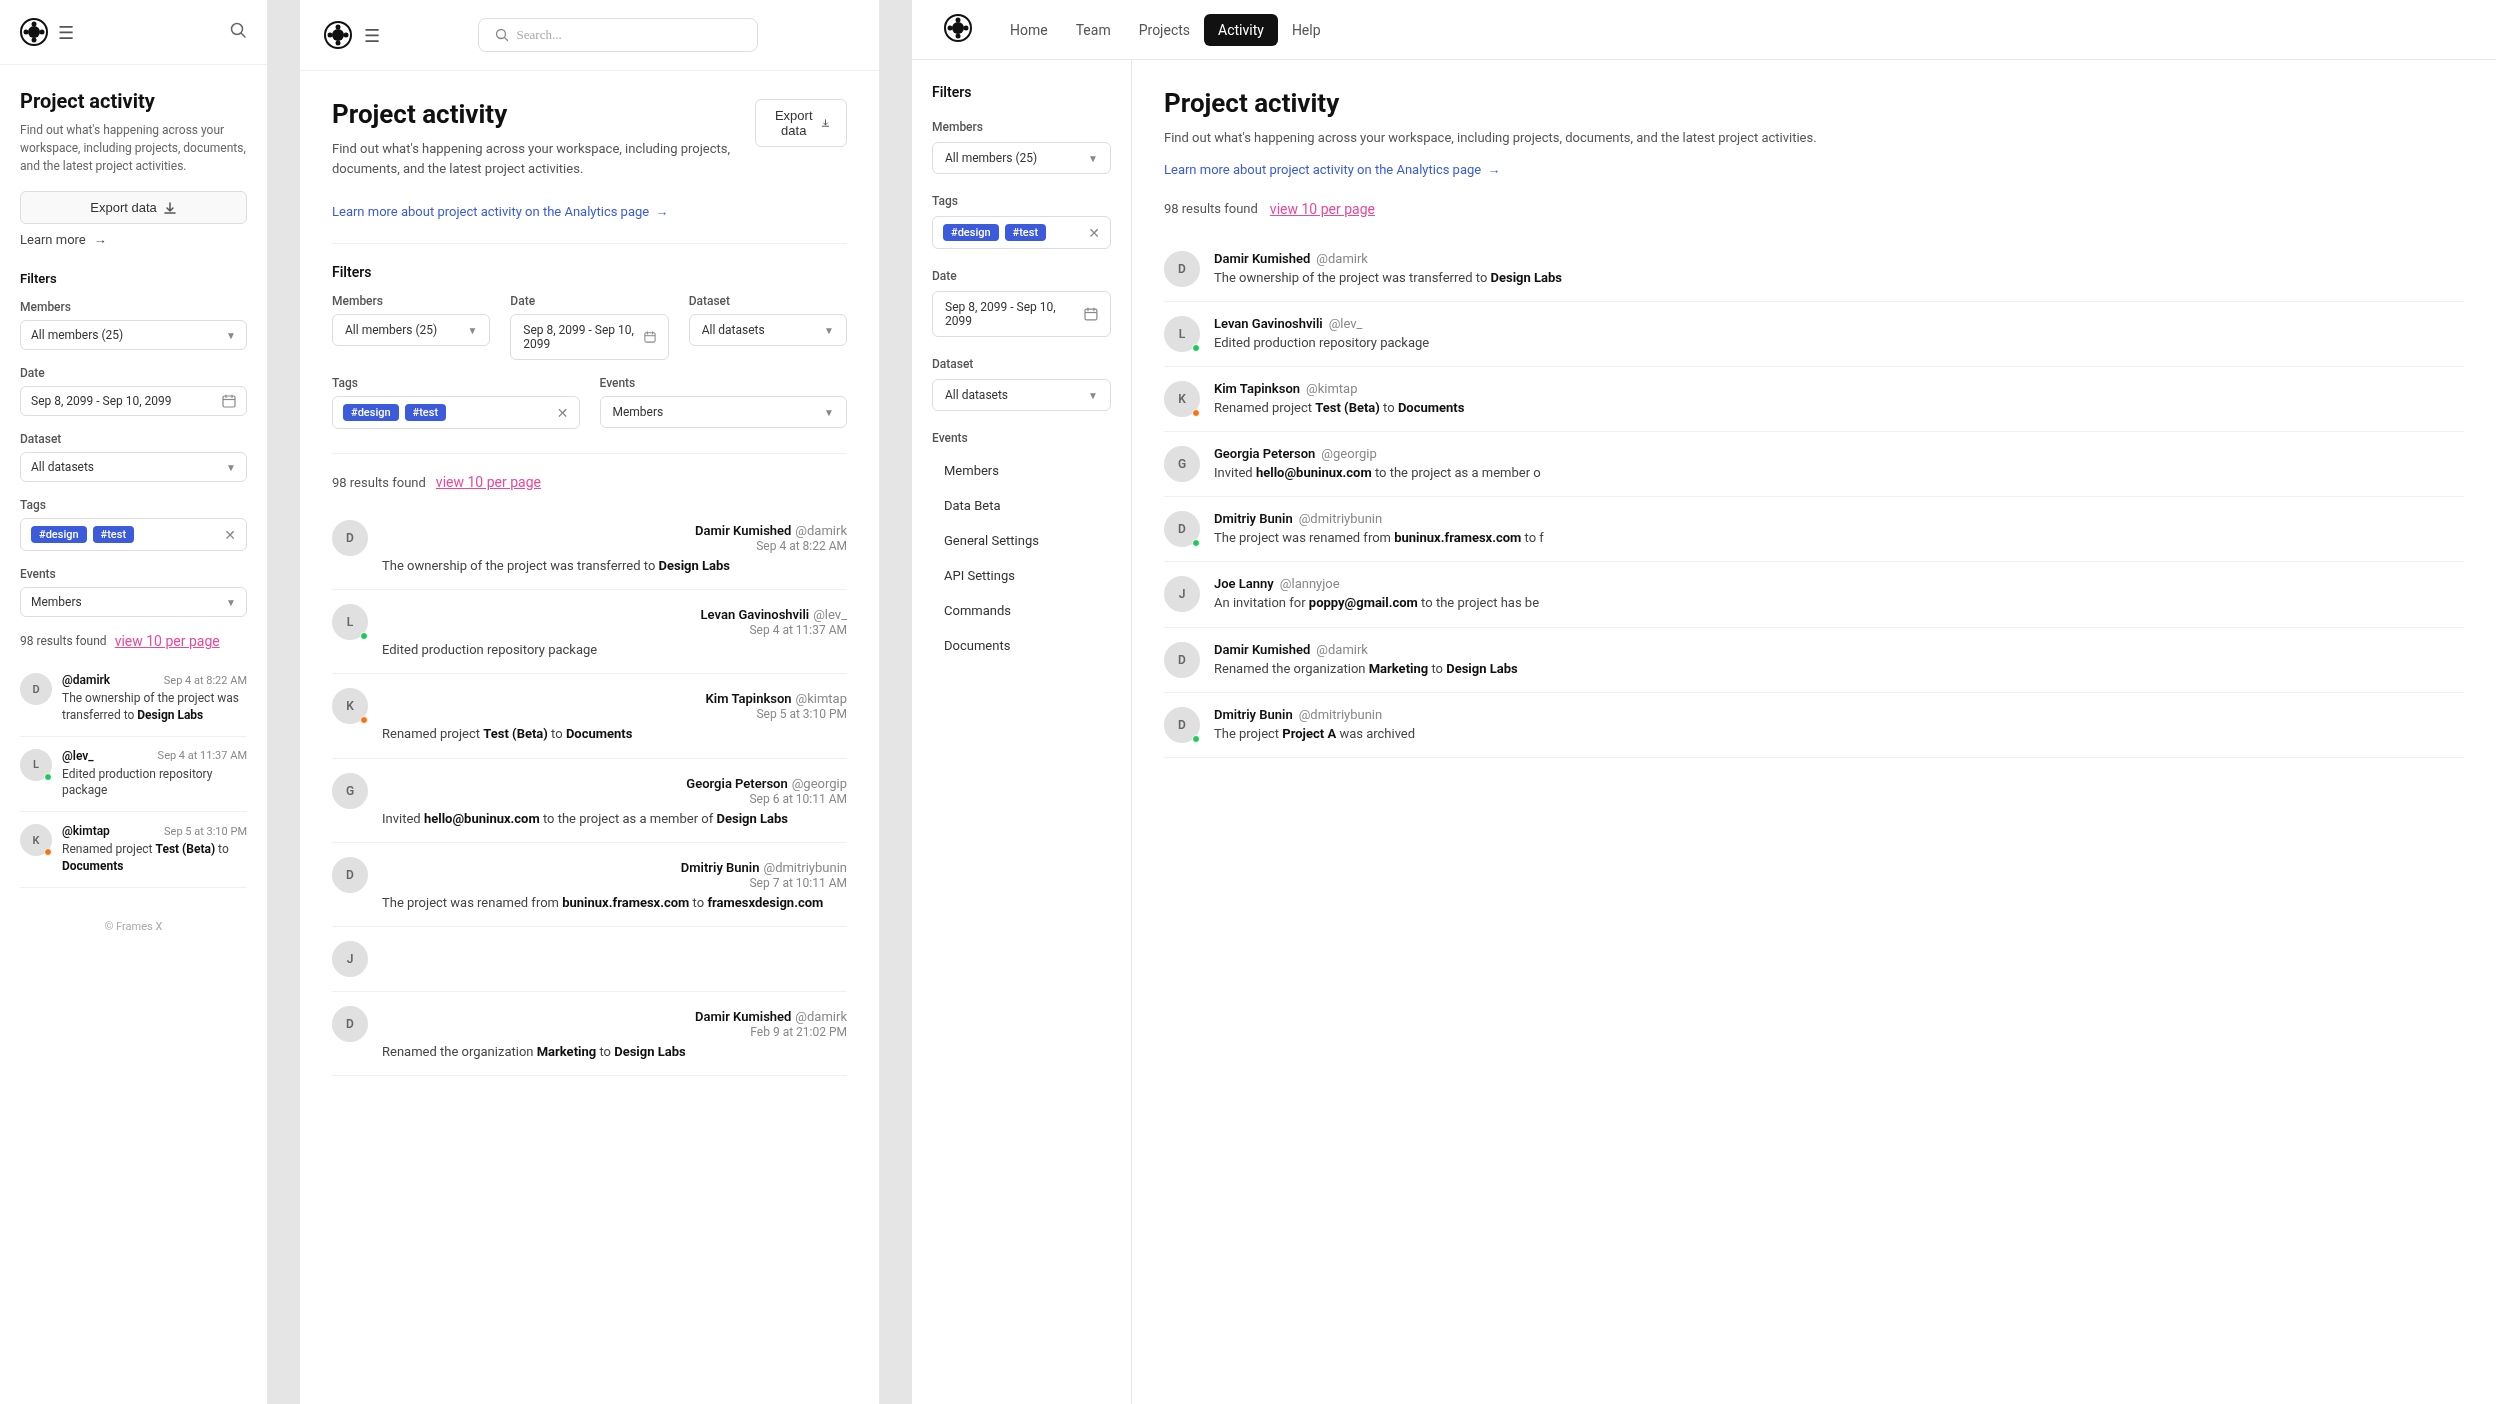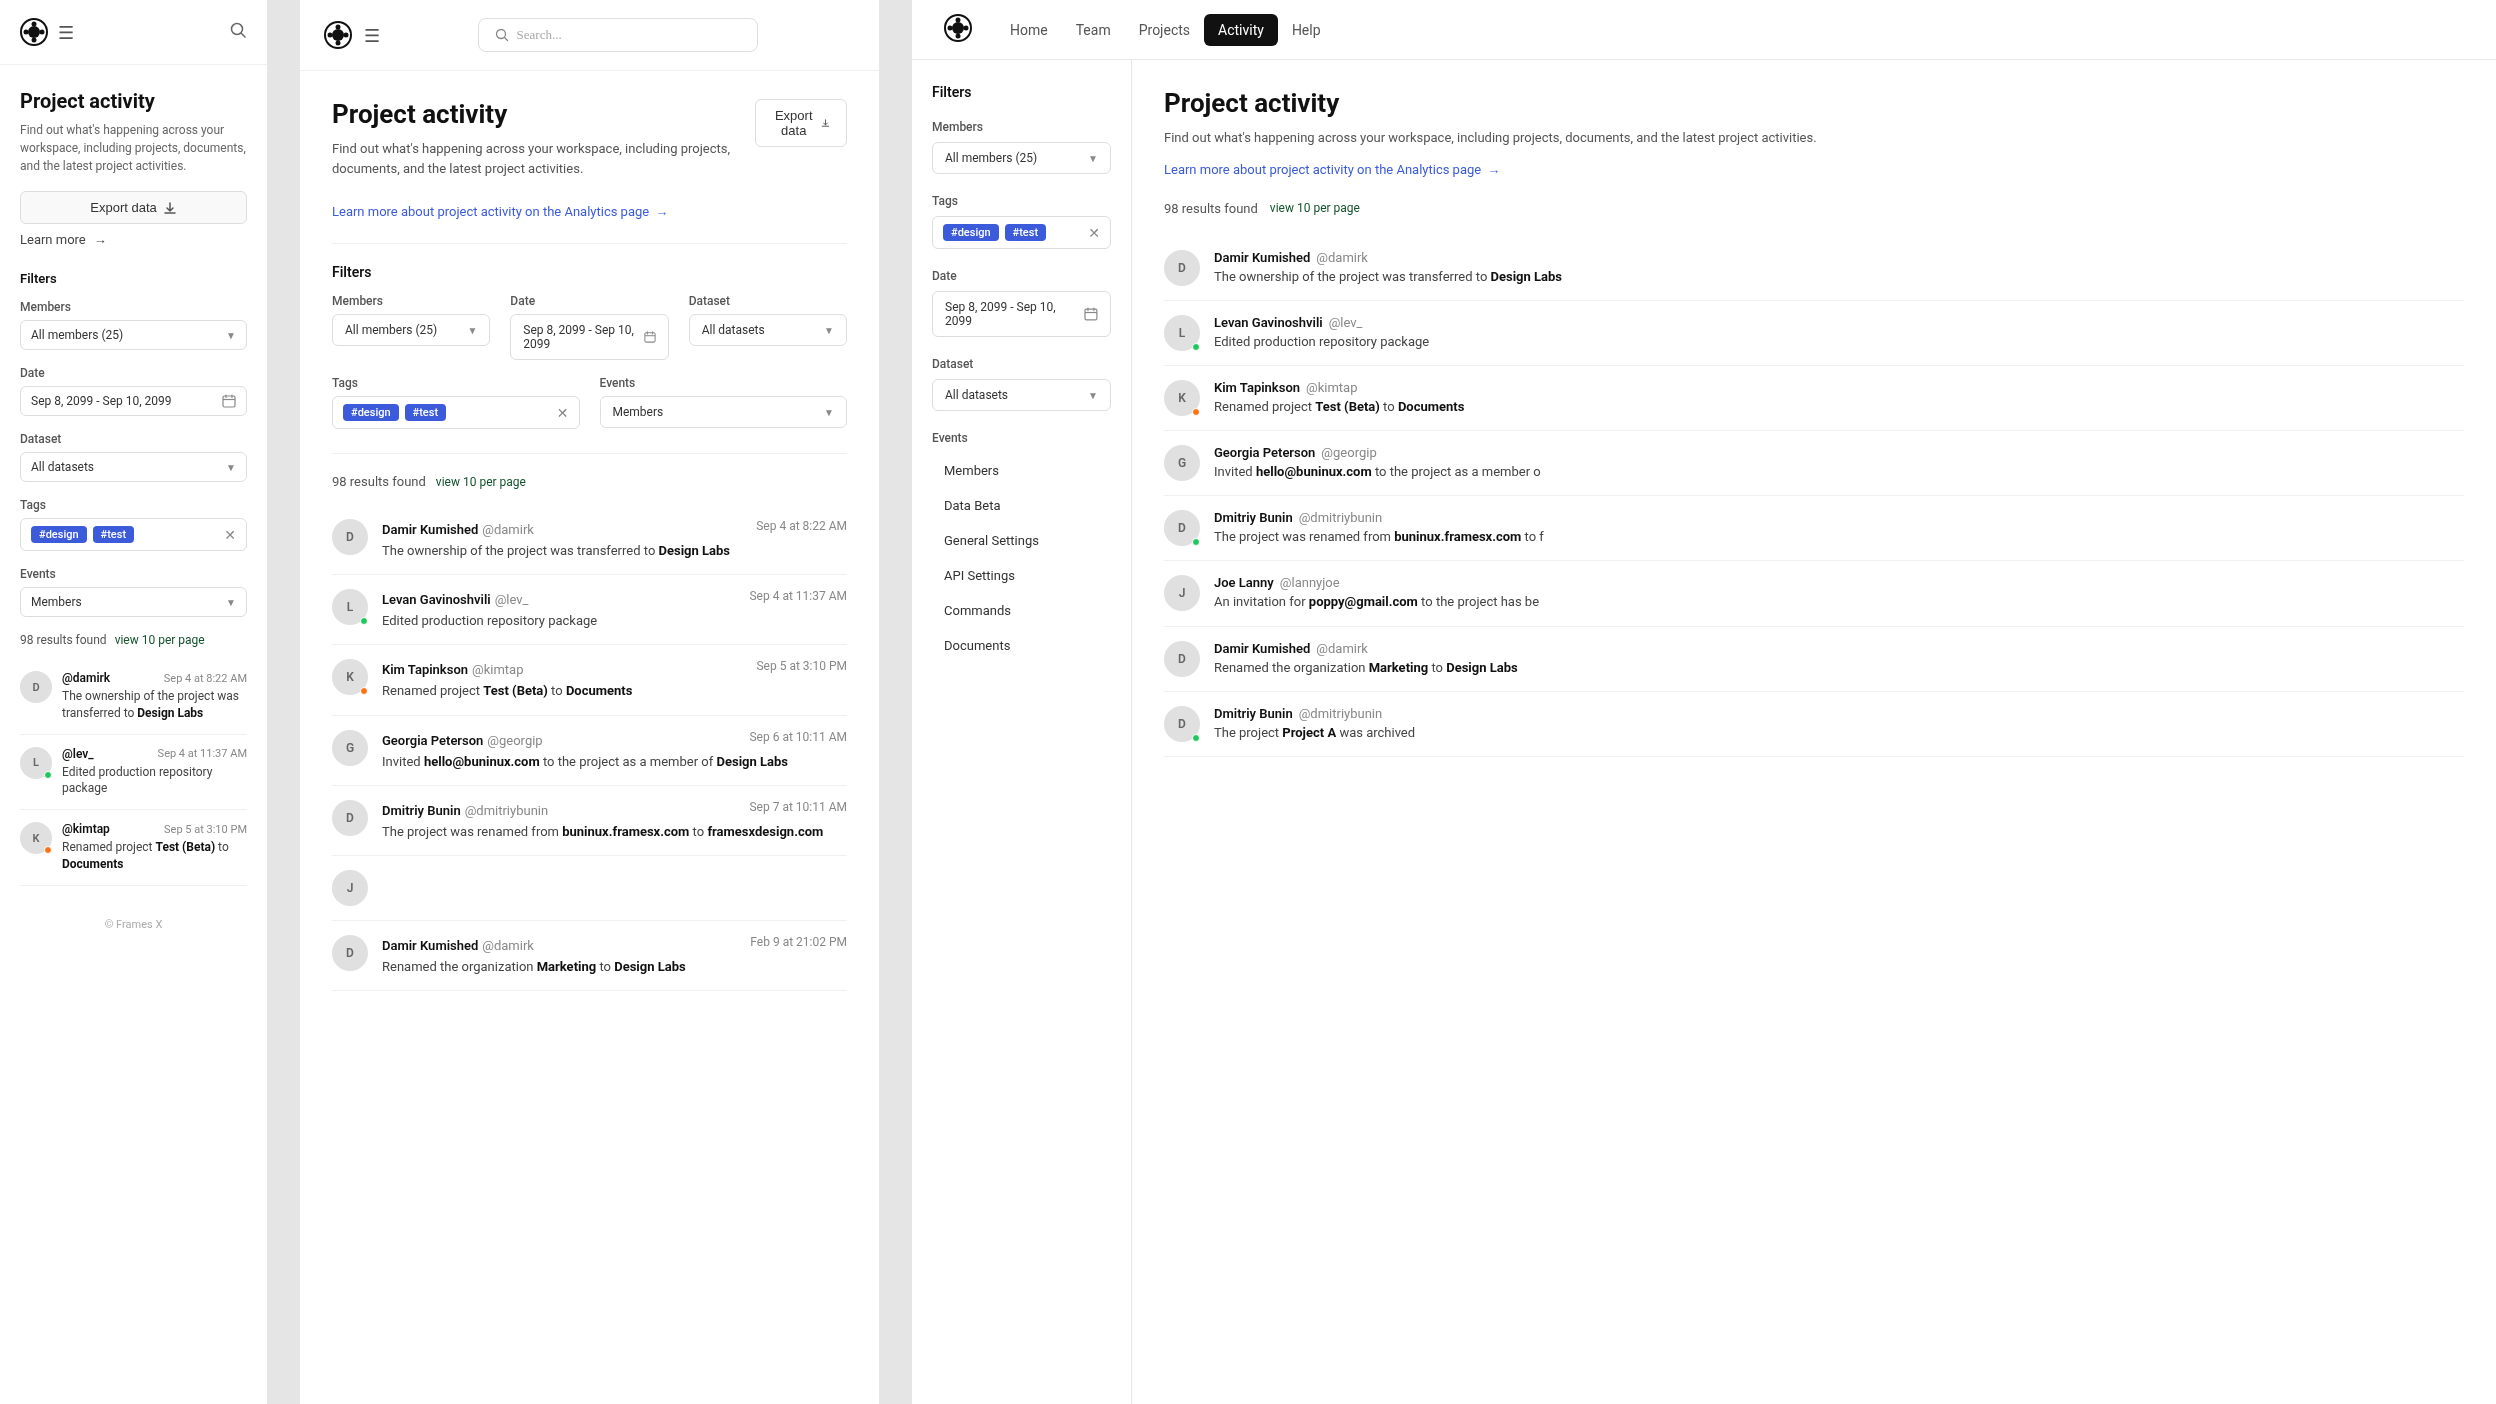--- a/index.html
+++ b/index.html
@@ -190,23 +190,24 @@
     .results-summary {
       font-size: 12px;
       color: #555;
       margin-bottom: 12px;
       display: flex;
       align-items: center;
       gap: 8px;
     }
 
     .view-per-page {
-      color: #14532d;
-      font-size: 12px;
-      cursor: pointer;
+      color: #ec4899;
+      font-size: 14px;
+      cursor: pointer;
+      text-decoration: underline;
     }
 
     
     .activity-list {
       display: flex;
       flex-direction: column;
       gap: 0;
     }
 
     .activity-item {
@@ -472,22 +473,23 @@
       position: relative;
     }
 
     .middle-activity-body {
       flex: 1;
     }
 
     .middle-activity-meta {
       display: flex;
       justify-content: space-between;
-      align-items: flex-start;
+      align-items: flex-end;
       margin-bottom: 4px;
+      flex-direction: column;
     }
 
     .middle-activity-user {
       font-size: 13px;
       font-weight: 600;
       color: #111;
     }
 
     .middle-activity-handle {
       font-size: 13px;

